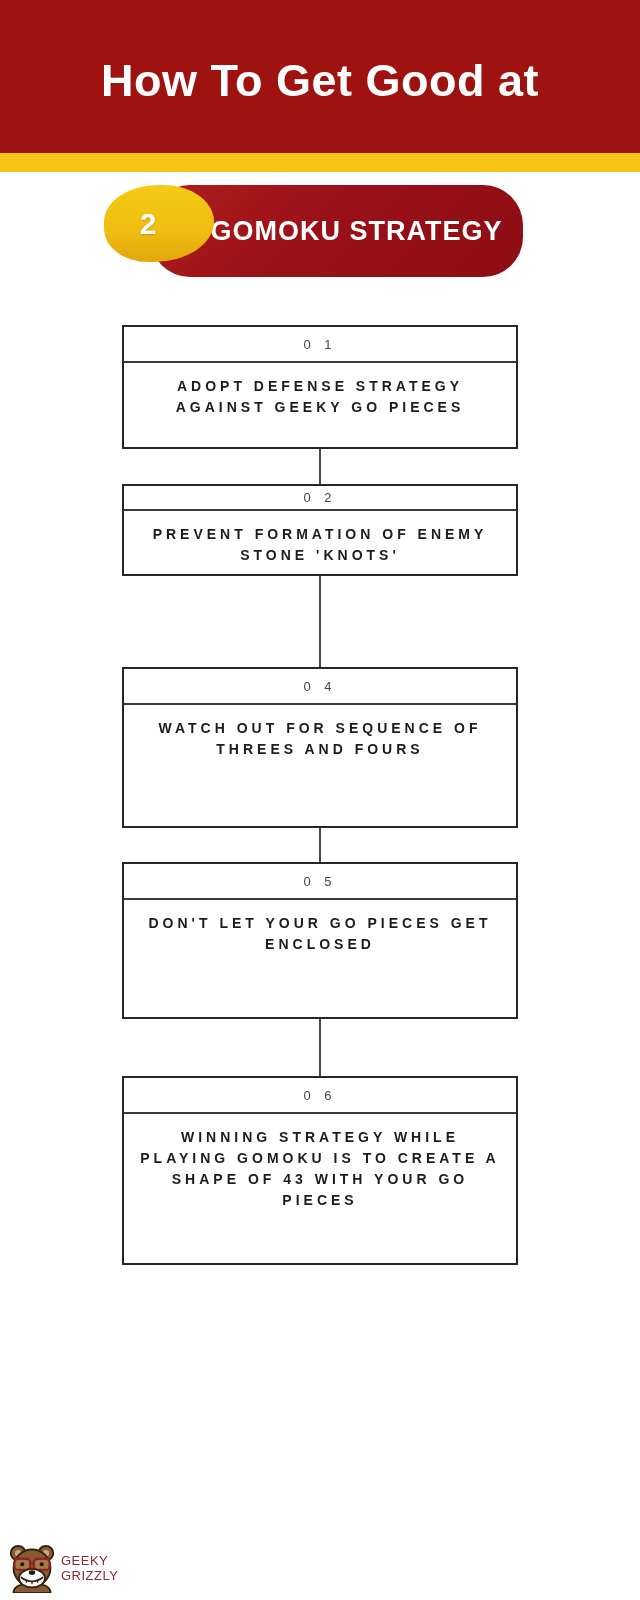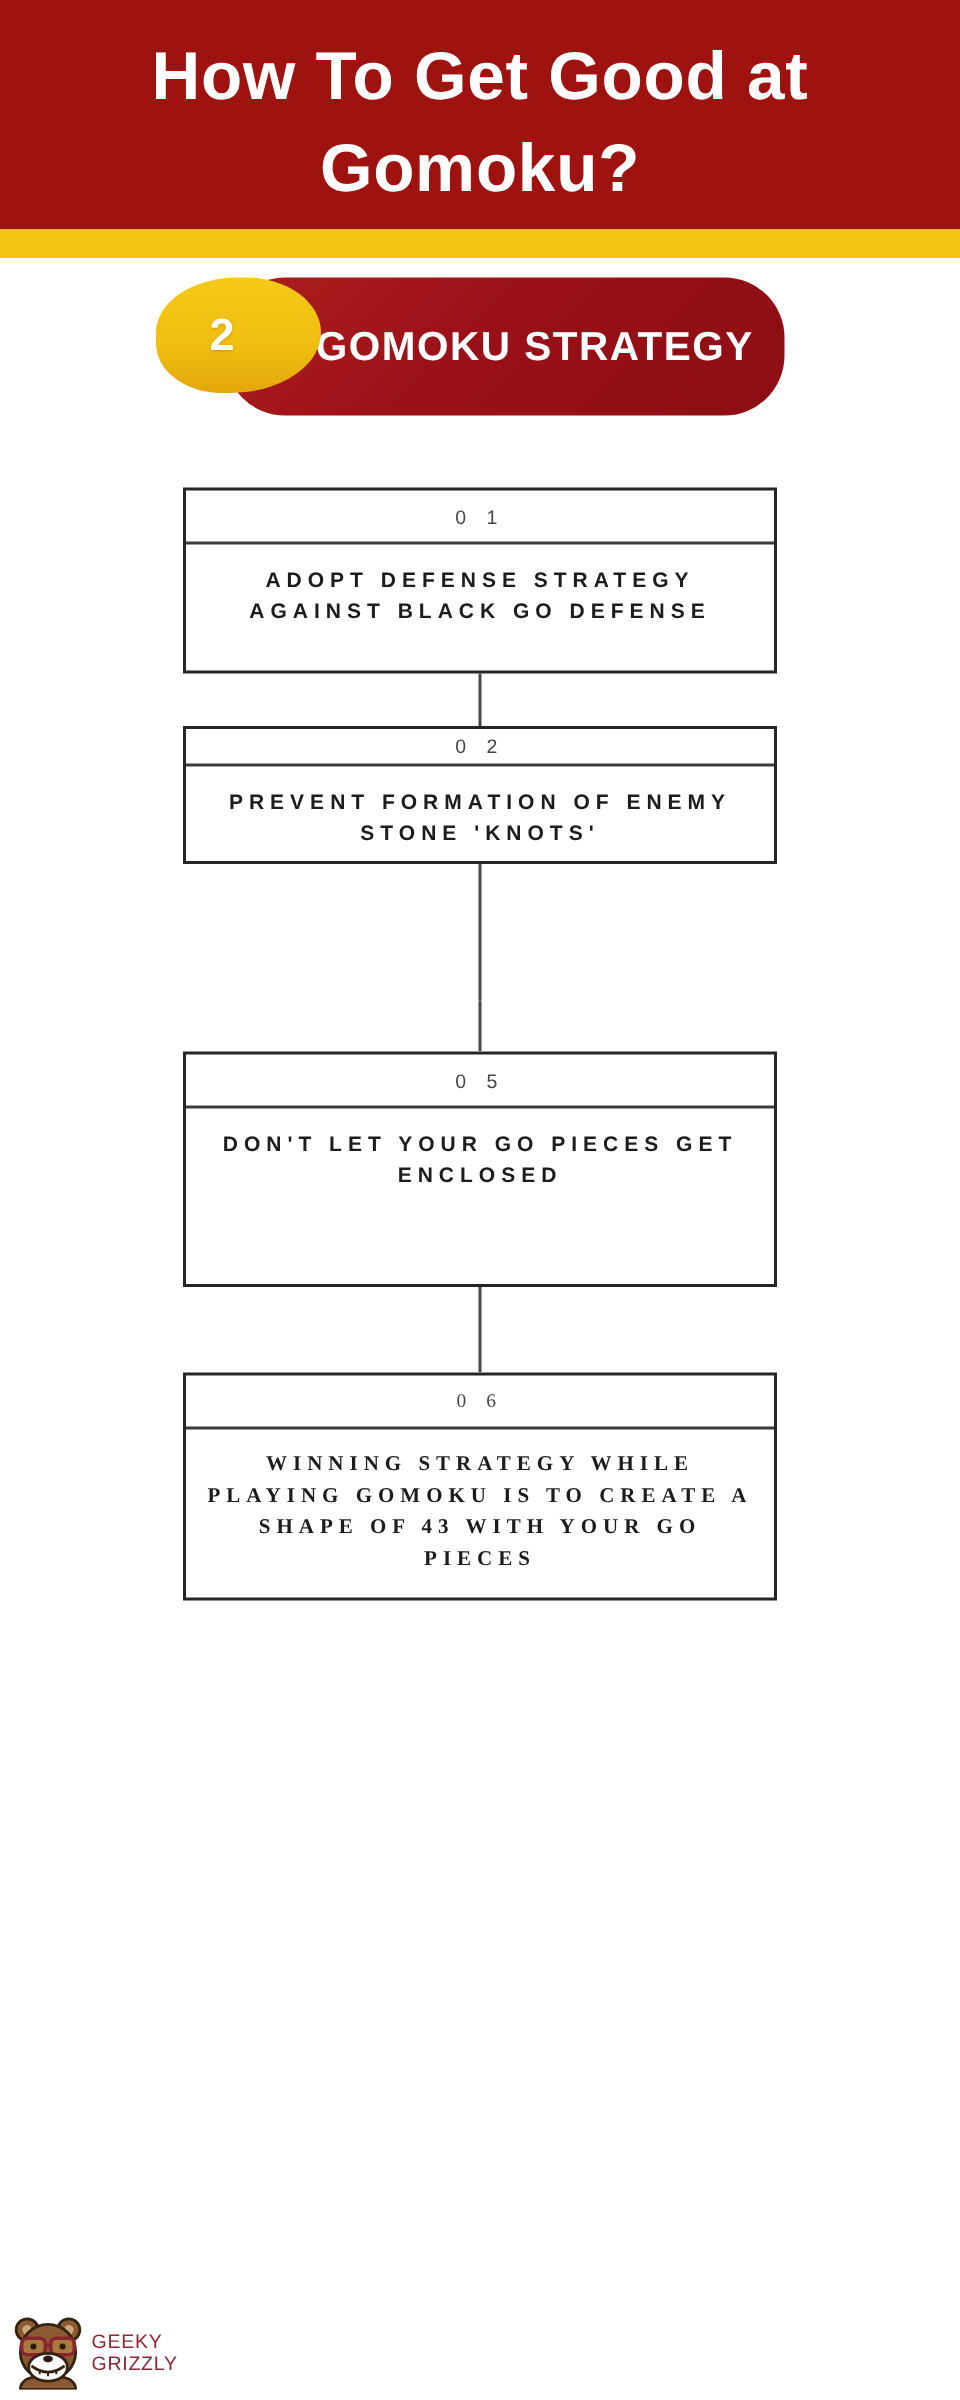--- a/index.html
+++ b/index.html
@@ -130,21 +130,21 @@
   .connector {
     width: 2px;
     background: #4a4a4a;
   }
   
   .step-1 { height: 124px; }
   .step-2 { height: 92px; }
   .step-3 { height: 123px; }
   .step-4 { height: 161px; }
   .step-5 { height: 157px; }
-  .step-6 { height: 152px; font-family: Liberation Serif, serif; }
+  .step-6 { height: 189px; }
   .conn-1 { height: 35px; }
   .conn-2 { height: 54px; }
   .conn-3 { height: 37px; }
   .conn-4 { height: 34px; }
   .conn-5 { height: 57px; }
 
   
   .footer-brand {
     position: absolute;
     left: 8px;
@@ -159,59 +159,67 @@
     font-size: 13px;
     letter-spacing: 0.5px;
     line-height: 15px;
   }
 </style>
 </head>
 <body>
 
 <div class="header">
   <div class="title-line">How To Get Good at</div>
-  <div class="title-line">Gomoku?</div>
 </div>
 <div class="stripe"></div>
 
 <div class="badge-wrap">
   <div class="badge-pill">
     <span class="badge-label">GOMOKU STRATEGY</span>
   </div>
   <div class="badge-circle">
     <span class="badge-number">2</span>
   </div>
 </div>
 
 <div class="steps">
 
   <div class="step step-1">
     <div class="step-number-row">
       <span class="step-number">0 1</span>
     </div>
     <div class="step-body">
       <span class="step-text">ADOPT DEFENSE STRATEGY
-AGAINST BLACK GO DEFENSE</span>
+AGAINST GEEKY GO PIECES</span>
     </div>
   </div>
   <div class="connector conn-1"></div>
 
   <div class="step step-2">
     <div class="step-number-row">
       <span class="step-number">0 2</span>
     </div>
     <div class="step-body">
       <span class="step-text">PREVENT FORMATION OF ENEMY
 STONE 'KNOTS'</span>
     </div>
   </div>
   <div class="connector conn-2"></div>
 
   <div class="connector conn-3"></div>
 
+  <div class="step step-4">
+    <div class="step-number-row">
+      <span class="step-number">0 4</span>
+    </div>
+    <div class="step-body">
+      <span class="step-text">WATCH OUT FOR SEQUENCE OF
+THREES AND FOURS</span>
+    </div>
+  </div>
   <div class="connector conn-4"></div>
 
   <div class="step step-5">
     <div class="step-number-row">
       <span class="step-number">0 5</span>
     </div>
     <div class="step-body">
       <span class="step-text">DON'T LET YOUR GO PIECES GET
 ENCLOSED</span>
     </div>

